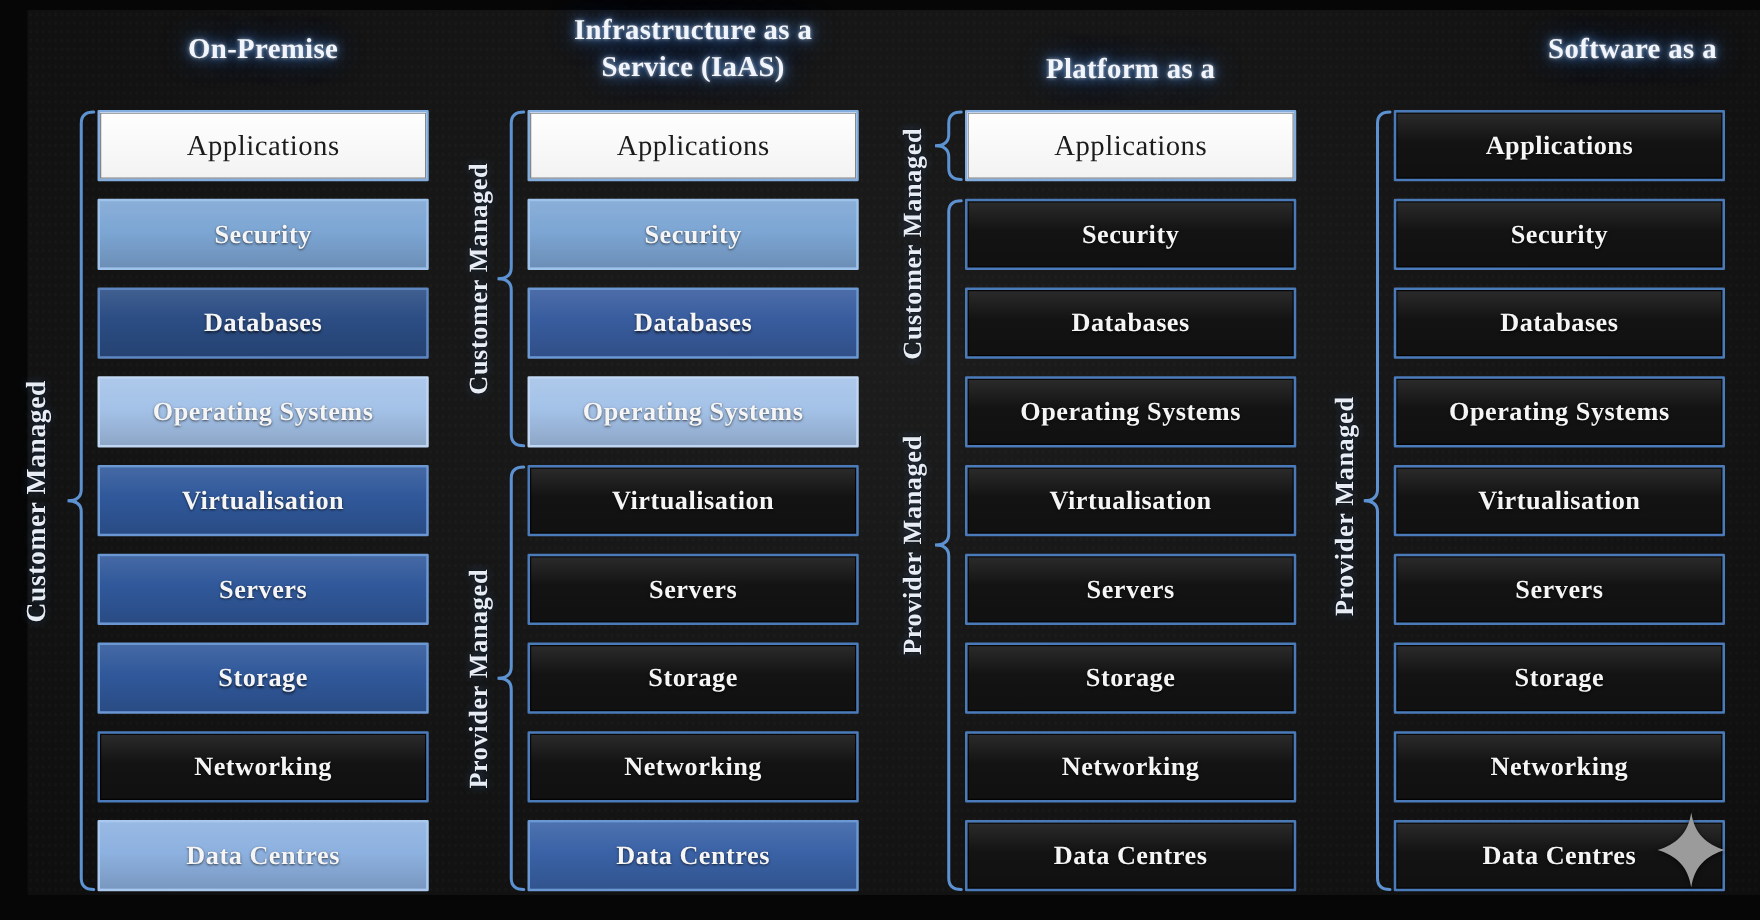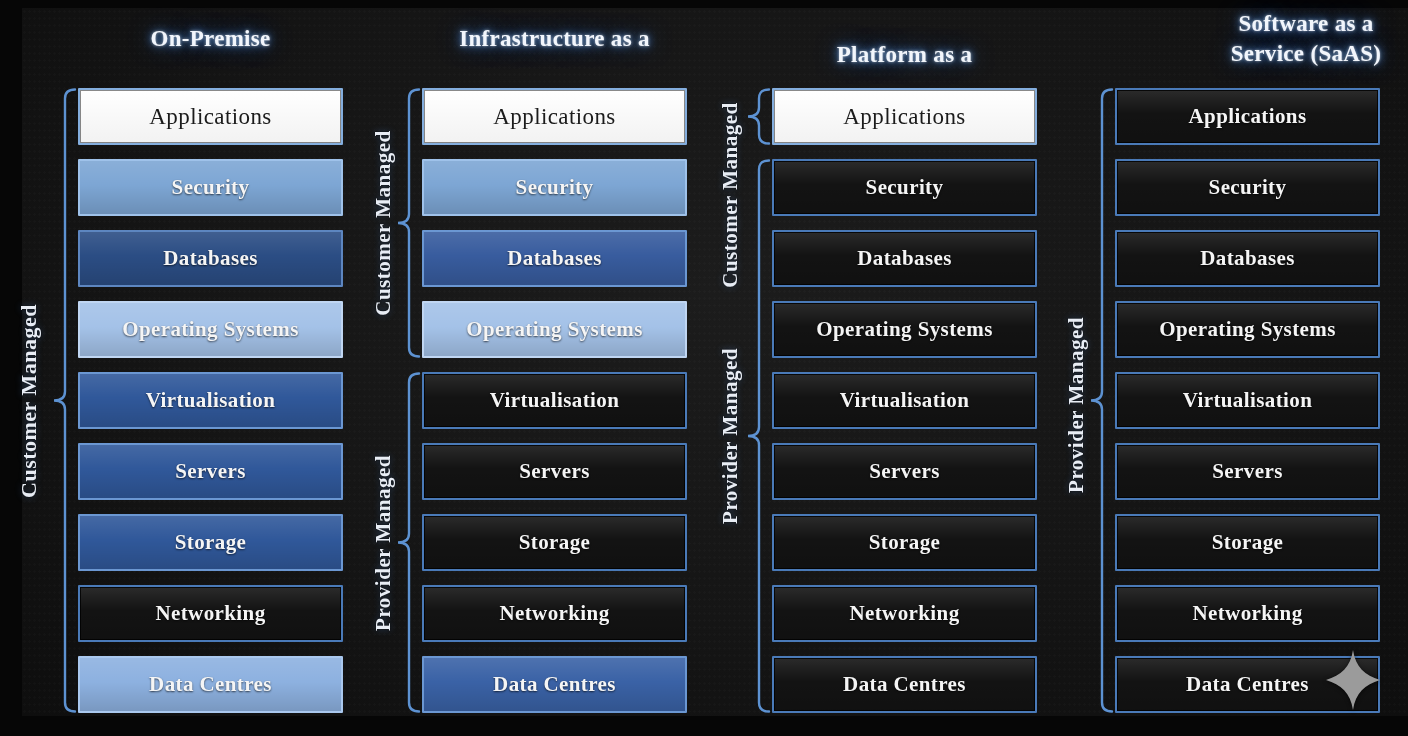--- a/index.html
+++ b/index.html
@@ -73,20 +73,21 @@
       <div class="box s-blue-medium" style="left: 78px; top: 443px; width: 265px; height: 57px;">Servers</div>
       <div class="box s-blue-medium" style="left: 78px; top: 514px; width: 265px; height: 57px;">Storage</div>
       <div class="box s-black" style="left: 78px; top: 585px; width: 265px; height: 57px;">Networking</div>
       <div class="box s-blue-light-2" style="left: 78px; top: 656px; width: 265px; height: 57px;">Data Centres</div>
       <svg class="brace" viewBox="0 0 26 625" style="left: 51px; top: 88px; width: 26px; height: 625px;">
         <path d="M 24 1.5 Q 14 1.5 14 10.5 L 14 303.5 Q 14 312.5 3 312.5 Q 14 312.5 14 321.5 L 14 614.5 Q 14 623.5 24 623.5"></path>
       </svg>
       <div class="bracket-label" style="font-size: 22px; left: 29px; top: 400.5px;">Customer Managed</div>
       <div class="col-header" style="left: 554.5px;">
         <span>Infrastructure as a</span>
+        <span>Service (IaAS)</span>
       </div>
       <div class="box s-white" style="left: 422px; top: 88px; width: 265px; height: 57px;">Applications</div>
       <div class="box s-blue-medium-light" style="left: 422px; top: 159px; width: 265px; height: 57px;">Security</div>
       <div class="box s-blue-medium-2" style="left: 422px; top: 230px; width: 265px; height: 57px;">Databases</div>
       <div class="box s-blue-light" style="left: 422px; top: 301px; width: 265px; height: 57px;">Operating Systems</div>
       <div class="box s-black" style="left: 422px; top: 372px; width: 265px; height: 57px;">Virtualisation</div>
       <div class="box s-black" style="left: 422px; top: 443px; width: 265px; height: 57px;">Servers</div>
       <div class="box s-black" style="left: 422px; top: 514px; width: 265px; height: 57px;">Storage</div>
       <div class="box s-black" style="left: 422px; top: 585px; width: 265px; height: 57px;">Networking</div>
       <div class="box s-blue-medium-3" style="left: 422px; top: 656px; width: 265px; height: 57px;">Data Centres</div>
@@ -113,21 +114,20 @@
       <svg class="brace" viewBox="0 0 26 57" style="left: 745px; top: 88px; width: 26px; height: 57px;">
         <path d="M 24 1.5 Q 14 1.5 14 10.5 L 14 19.5 Q 14 28.5 3 28.5 Q 14 28.5 14 37.5 L 14 46.5 Q 14 55.5 24 55.5"></path>
       </svg>
       <div class="bracket-label" style="left: 730px; top: 195px;">Customer Managed</div>
       <svg class="brace" viewBox="0 0 26 554" style="left: 745px; top: 159px; width: 26px; height: 554px;">
         <path d="M 24 1.5 Q 14 1.5 14 10.5 L 14 268 Q 14 277 3 277 Q 14 277 14 286 L 14 543.5 Q 14 552.5 24 552.5"></path>
       </svg>
       <div class="bracket-label" style="left: 730px; top: 436px;">Provider Managed</div>
       <div class="col-header" style="left: 1306px;">
         <span>Software as a</span>
-        <span>Service (SaAS)</span>
       </div>
       <div class="box s-black" style="left: 1115px; top: 88px; width: 265px; height: 57px;">Applications</div>
       <div class="box s-black" style="left: 1115px; top: 159px; width: 265px; height: 57px;">Security</div>
       <div class="box s-black" style="left: 1115px; top: 230px; width: 265px; height: 57px;">Databases</div>
       <div class="box s-black" style="left: 1115px; top: 301px; width: 265px; height: 57px;">Operating Systems</div>
       <div class="box s-black" style="left: 1115px; top: 372px; width: 265px; height: 57px;">Virtualisation</div>
       <div class="box s-black" style="left: 1115px; top: 443px; width: 265px; height: 57px;">Servers</div>
       <div class="box s-black" style="left: 1115px; top: 514px; width: 265px; height: 57px;">Storage</div>
       <div class="box s-black" style="left: 1115px; top: 585px; width: 265px; height: 57px;">Networking</div>
       <div class="box s-black" style="left: 1115px; top: 656px; width: 265px; height: 57px;">Data Centres</div>

